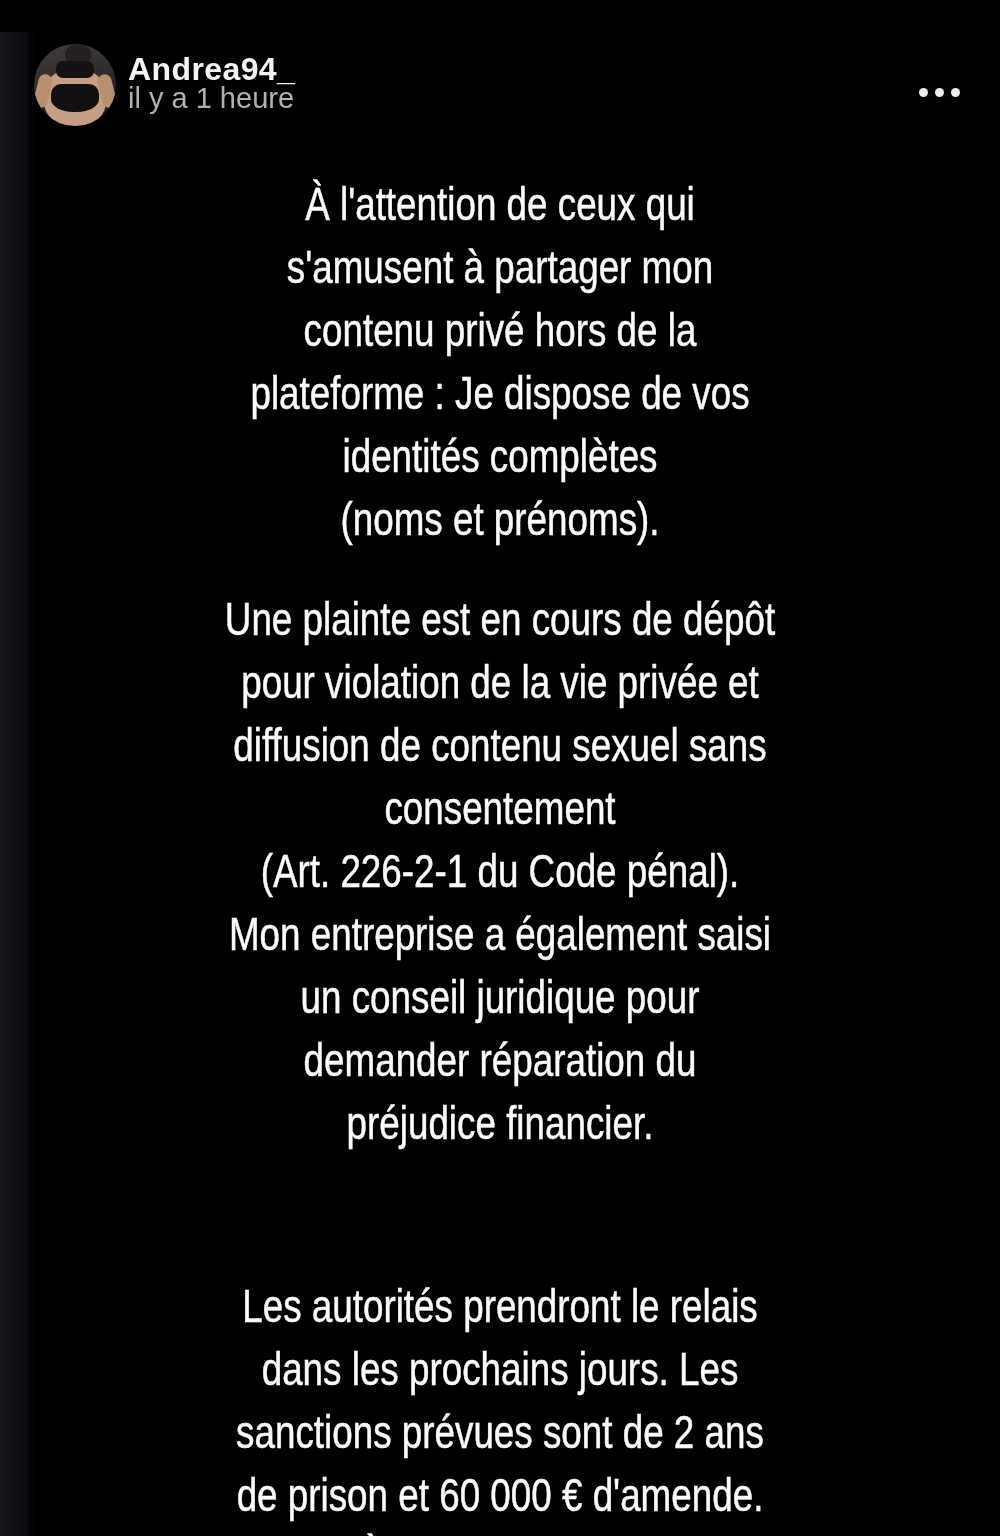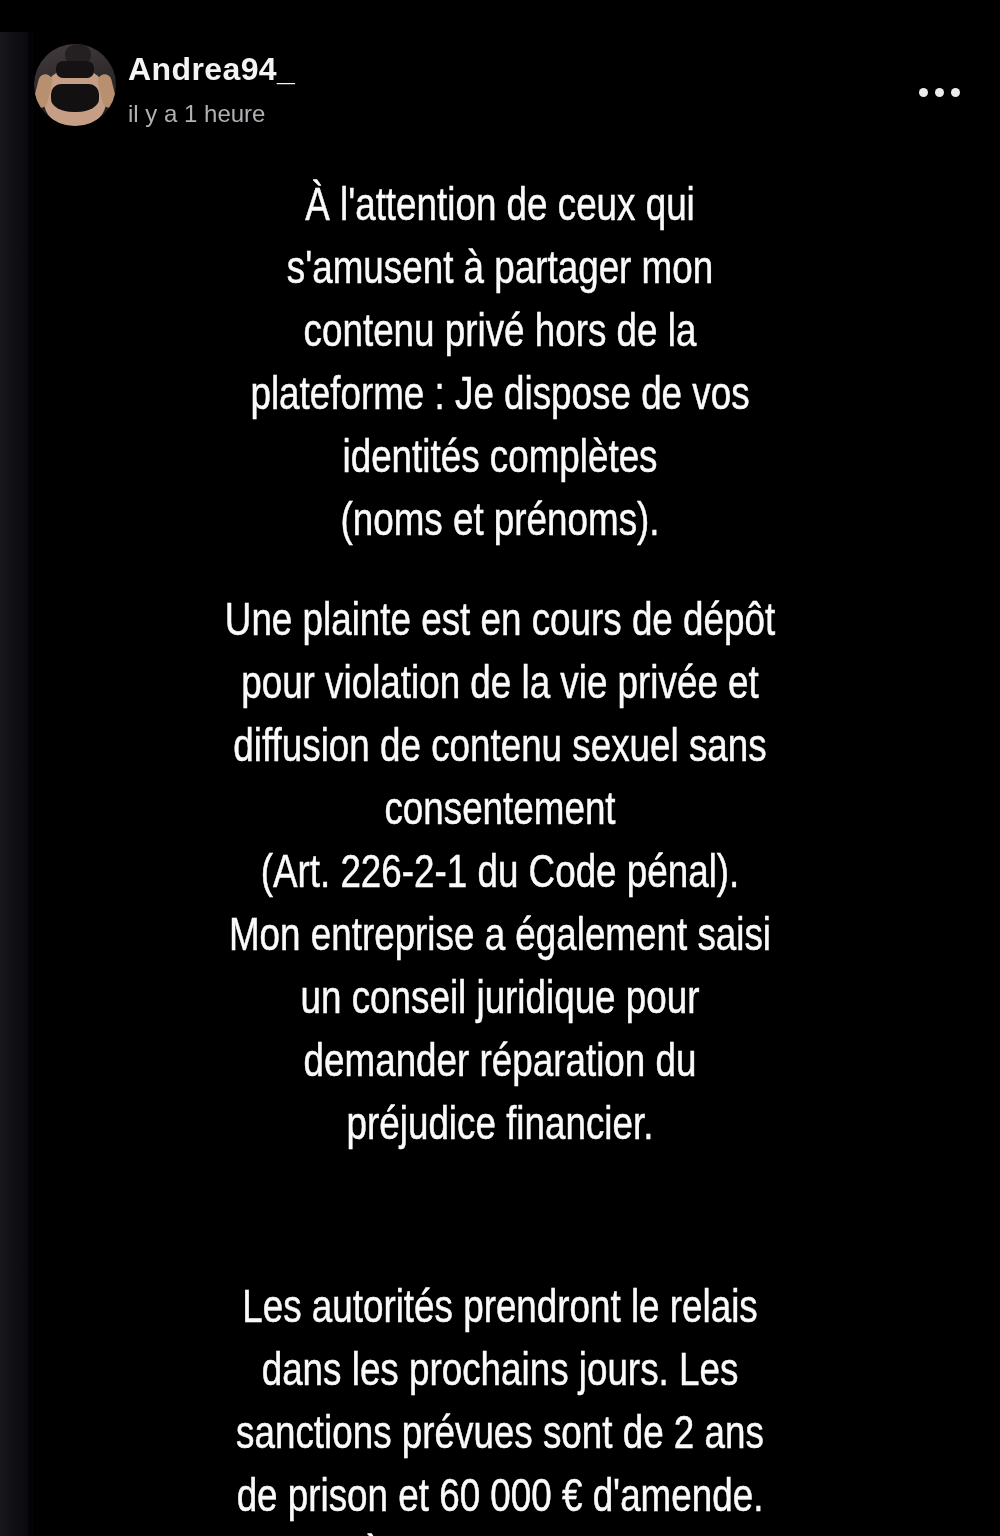--- a/index.html
+++ b/index.html
@@ -23,21 +23,21 @@
   .av-skin{position:absolute;left:10px;top:24px;width:62px;height:58px;background:#c59e85;border-radius:46% 46% 42% 42%;}
   .av-arm-l{position:absolute;left:2px;top:30px;width:14px;height:34px;background:#b8906f;border-radius:8px;transform:rotate(14deg);}
   .av-arm-r{position:absolute;right:2px;top:30px;width:14px;height:34px;background:#b8906f;border-radius:8px;transform:rotate(-14deg);}
   .av-hair{position:absolute;left:31px;top:0;width:26px;height:20px;background:#241f20;border-radius:50% 50% 40% 40%;}
   .av-top{position:absolute;left:22px;top:17px;width:38px;height:17px;background:#15121. ;background:#151213;border-radius:7px;}
   .av-bottom{position:absolute;left:17px;top:40px;width:48px;height:28px;background:#131011;border-radius:10px 10px 46% 46%;}
   .user-name{
     position:absolute;left:128px;top:19px;font-size:32px;font-weight:700;
     color:#f4f4f4;letter-spacing:.4px;cursor:pointer;
   }
-  .time-stamp{position:absolute;left:128px;top:68px;font-size:24px;font-weight:400;color:#b0b0b5;}
+  .time-stamp{position:absolute;left:128px;top:50px;font-size:29px;font-weight:400;color:#b0b0b5;}
   .more-btn{
     position:absolute;top:50px;right:34px;display:flex;gap:7px;align-items:center;
     background:none;border:0;padding:6px;cursor:pointer;
   }
   .dot{width:9px;height:9px;border-radius:50%;background:#ececec;}
   
   .para{
     position:absolute;left:0;width:1000px;text-align:center;
     color:#fafafa;font-size:46px;line-height:63px;font-weight:400;
     transform:scaleX(.8);transform-origin:500px 0;

